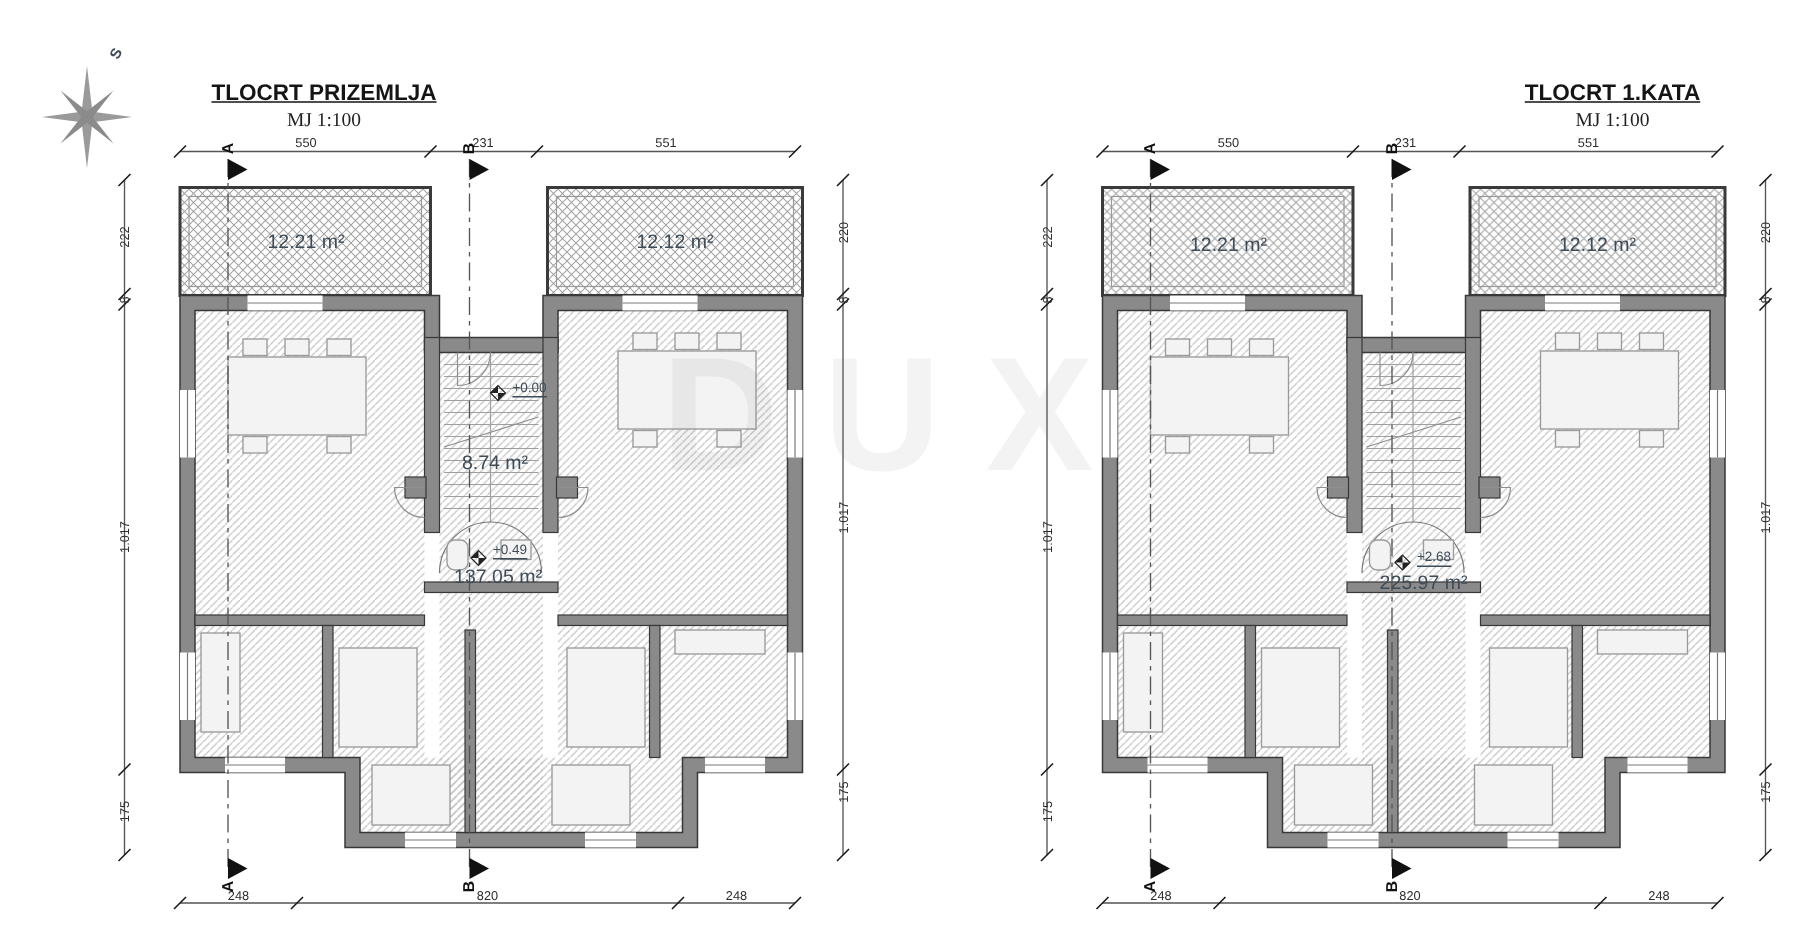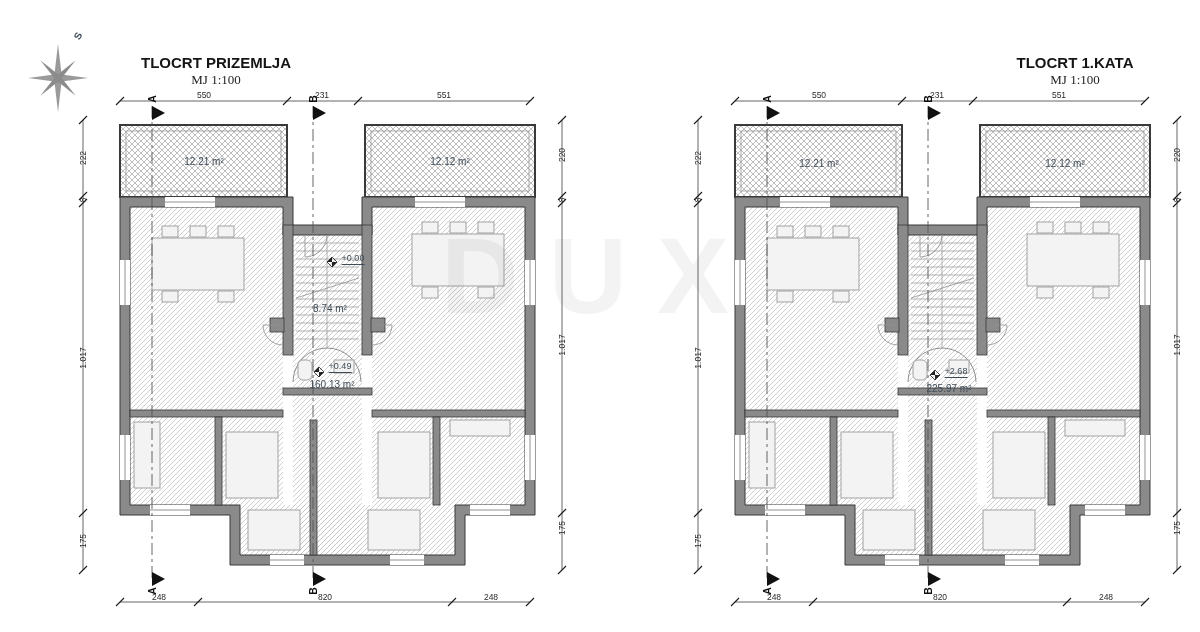--- a/index.html
+++ b/index.html
@@ -3,25 +3,25 @@
 <meta charset="utf-8">
 <style>
   html,body{margin:0;padding:0;background:#fff;}
   .page{position:relative;width:1200px;height:632px;background:#fff;overflow:hidden;
         font-family:"Liberation Sans",sans-serif;}
   .abs{position:absolute;}
   .page-title{position:absolute;left:632px;top:16px;transform:translateX(-50%);
       font-size:26px;letter-spacing:-0.5px;color:#111;white-space:nowrap;
       text-decoration:underline;text-decoration-thickness:2px;text-underline-offset:5px;}
   .plan-name{position:absolute;transform:translate(-50%,-50%);font-size:15px;font-weight:bold;
-      color:#151515;white-space:nowrap;}
+      color:#151515;white-space:nowrap;text-decoration:underline;}
   .plan-scale{position:absolute;transform:translate(-50%,-50%);font-size:13px;color:#222;white-space:nowrap;font-family:Liberation Serif, serif;}
   .lab{position:absolute;transform:translate(-50%,-50%);font-size:8.5px;color:#2b2b2b;white-space:nowrap;}
   .labv{position:absolute;transform:translate(-50%,-50%) rotate(-90deg);font-size:8.5px;color:#2b2b2b;white-space:nowrap;}
-  .area{position:absolute;transform:translate(-50%,-50%);font-size:10px;color:#3f4c58;white-space:nowrap;}
+  .area{position:absolute;transform:translate(-50%,-50%);font-size:13px;color:#3f4c58;white-space:nowrap;}
   .elev{position:absolute;transform:translate(-50%,-50%);font-size:9px;color:#3f4c58;white-space:nowrap;
       border-bottom:1px solid #3f4c58;padding-bottom:1px;}
   .seclet{position:absolute;transform:translate(-50%,-50%) rotate(-90deg);font-size:10.5px;
       font-weight:bold;color:#111;}
   .north-label{position:absolute;transform:translate(-50%,-50%) rotate(-62deg);font-size:10px;
       font-weight:bold;color:#3f4c58;}
   .plan-svg{position:absolute;}
   .wm-brand{position:absolute;left:600px;top:222px;transform:translateX(-50%);
       font-size:108px;font-weight:bold;letter-spacing:30px;line-height:1;color:rgba(90,90,90,0.07);
       pointer-events:none;}
@@ -216,21 +216,21 @@
   <div class="labv" style="left:562px;top:155px">220</div>
   <div class="labv" style="left:562px;top:200px">8</div>
   <div class="labv" style="left:562px;top:345px">1.017</div>
   <div class="labv" style="left:562px;top:528px">175</div>
 
   <div class="area" style="left:204px;top:161px">12.21 m²</div>
   <div class="area" style="left:450px;top:161px">12.12 m²</div>
   <div class="area" style="left:330px;top:308px">8.74 m²</div>
   <div class="elev" style="left:353px;top:259px">+0.00</div>
   <div class="elev" style="left:340px;top:367px">+0.49</div>
-  <div class="area" style="left:332px;top:384px">160.13 m²</div>
+  <div class="area" style="left:332px;top:384px">137.05 m²</div>
 
   <div class="seclet" style="left:152px;top:99px">A</div>
   <div class="seclet" style="left:313px;top:99px">B</div>
   <div class="seclet" style="left:152px;top:591px">A</div>
   <div class="seclet" style="left:313px;top:591px">B</div>
 
   <div class="plan-name" style="left:1075px;top:62px">TLOCRT 1.KATA</div>
   <div class="plan-scale" style="left:1075px;top:80px">MJ 1:100</div>
 
   <svg class="plan-svg" style="left:690px;top:90px" width="505" height="520" viewBox="-45 -30 505 520">

